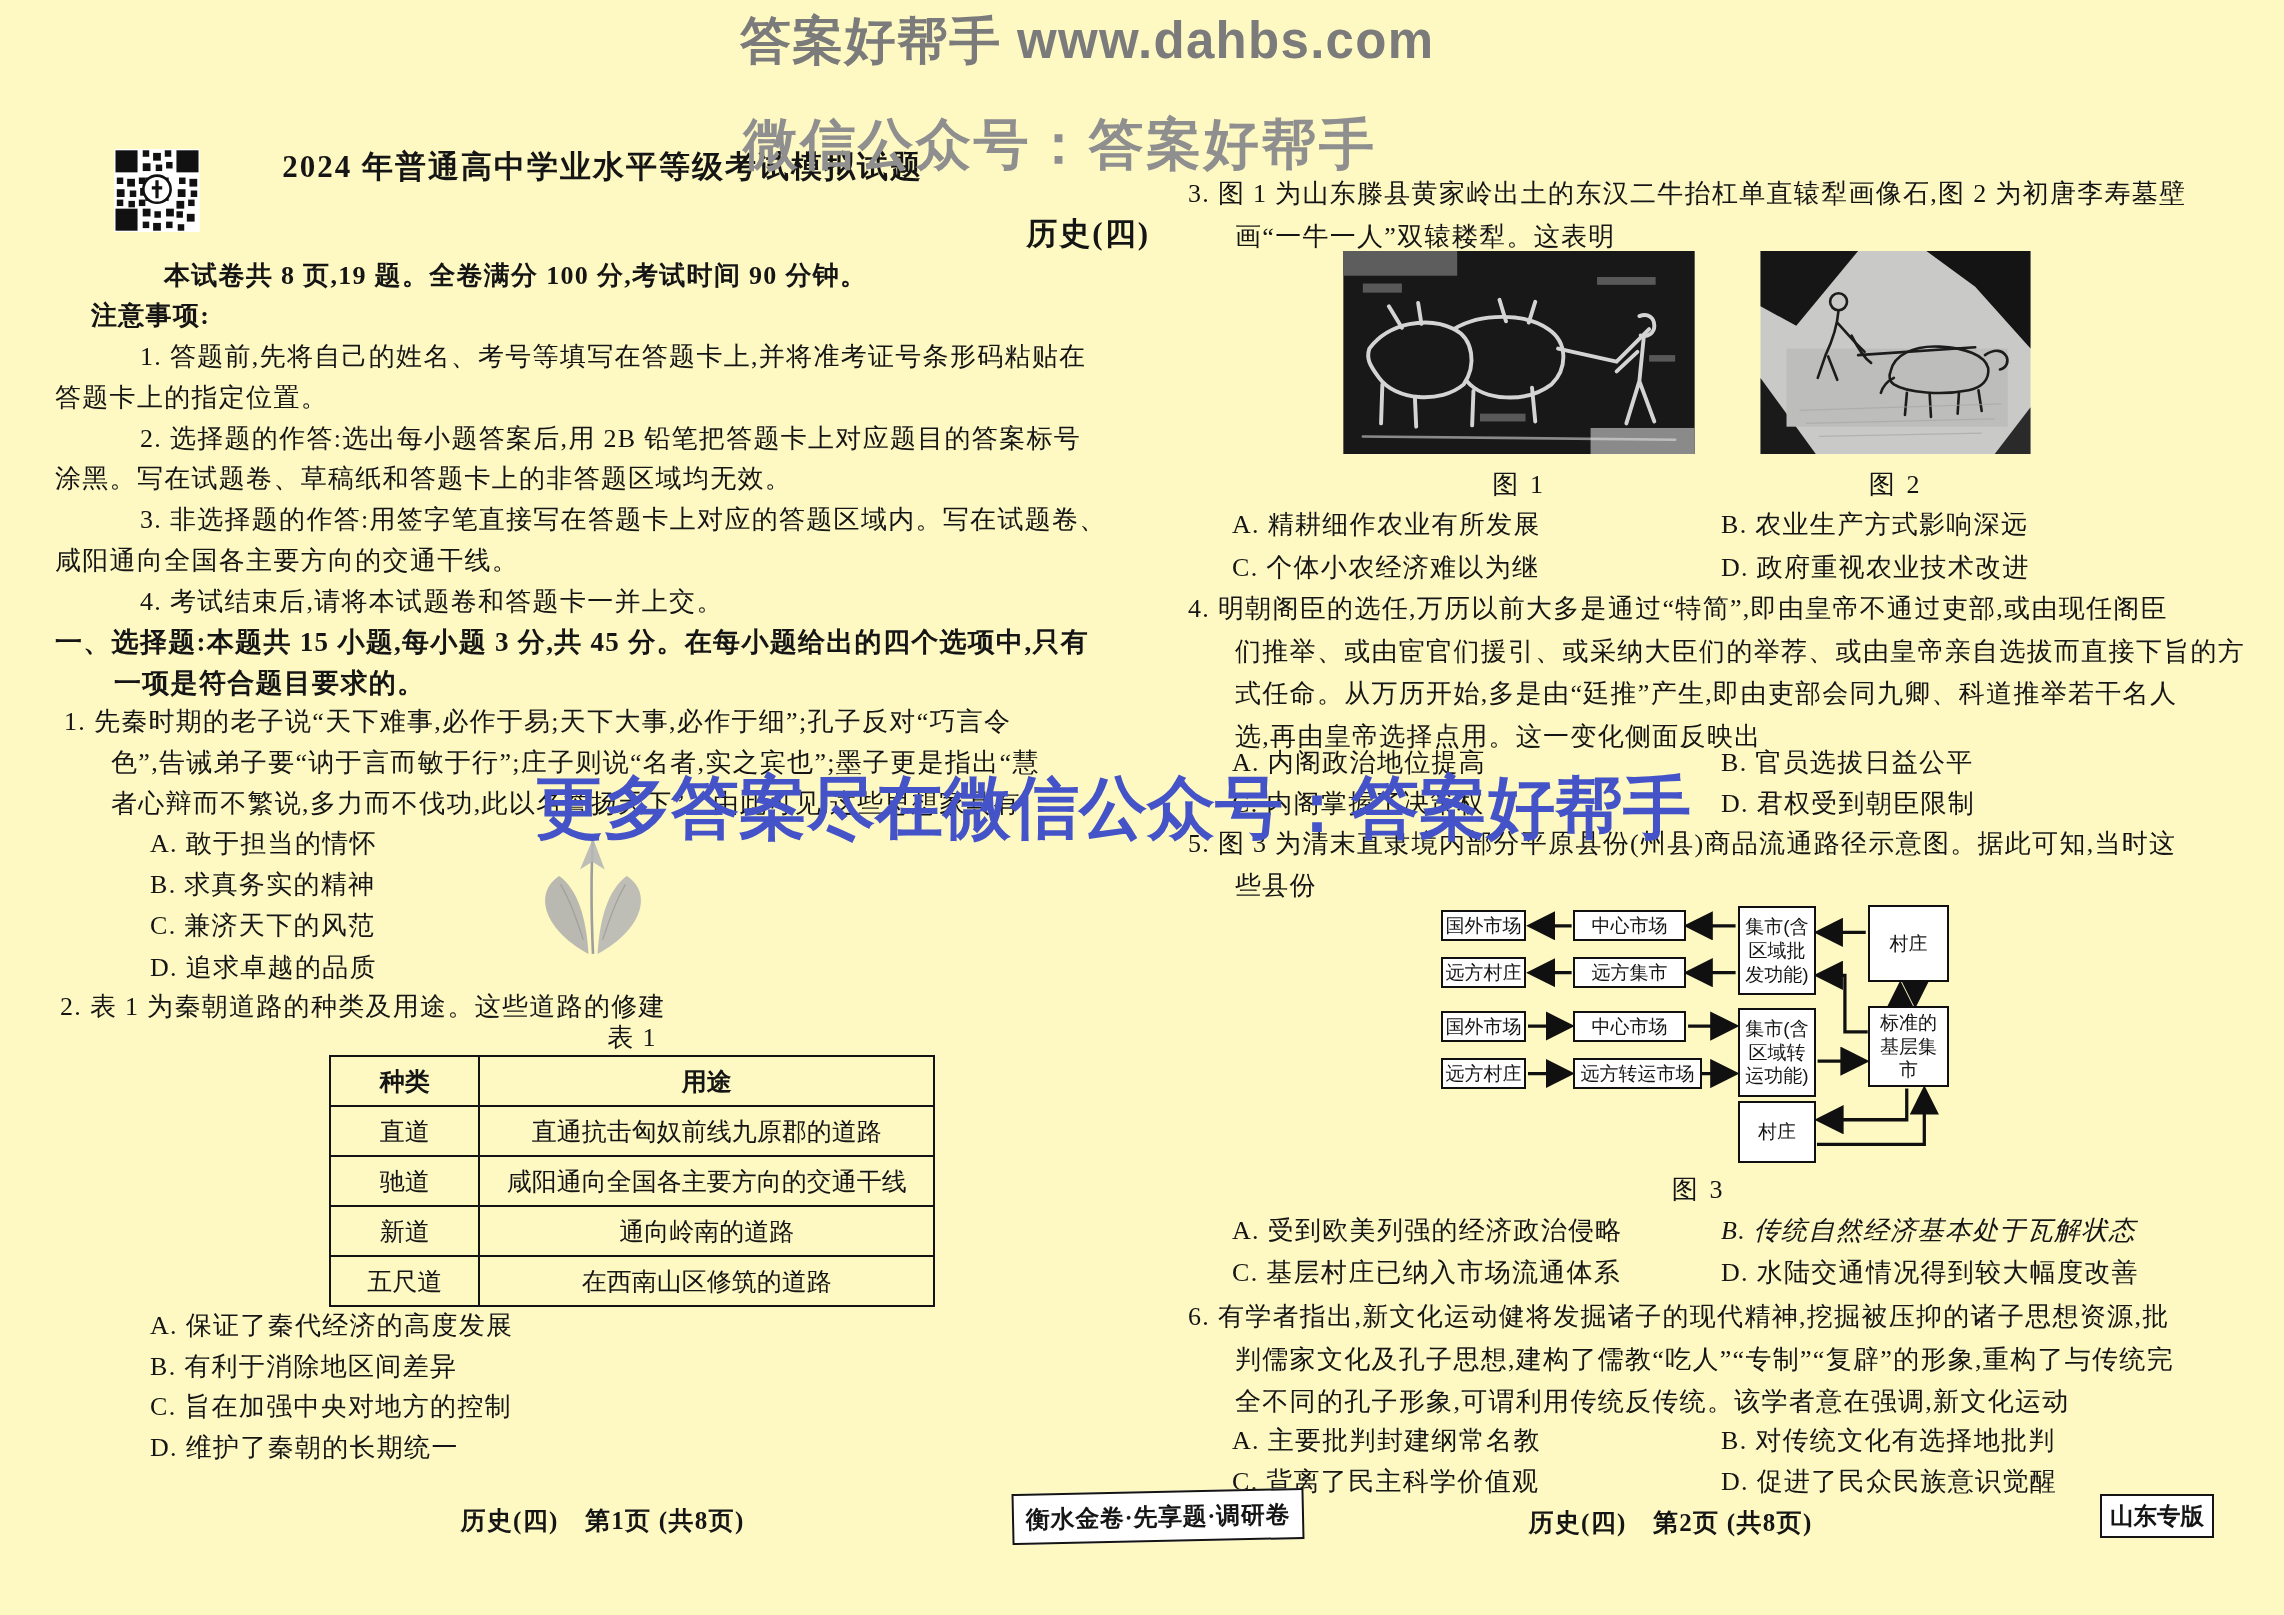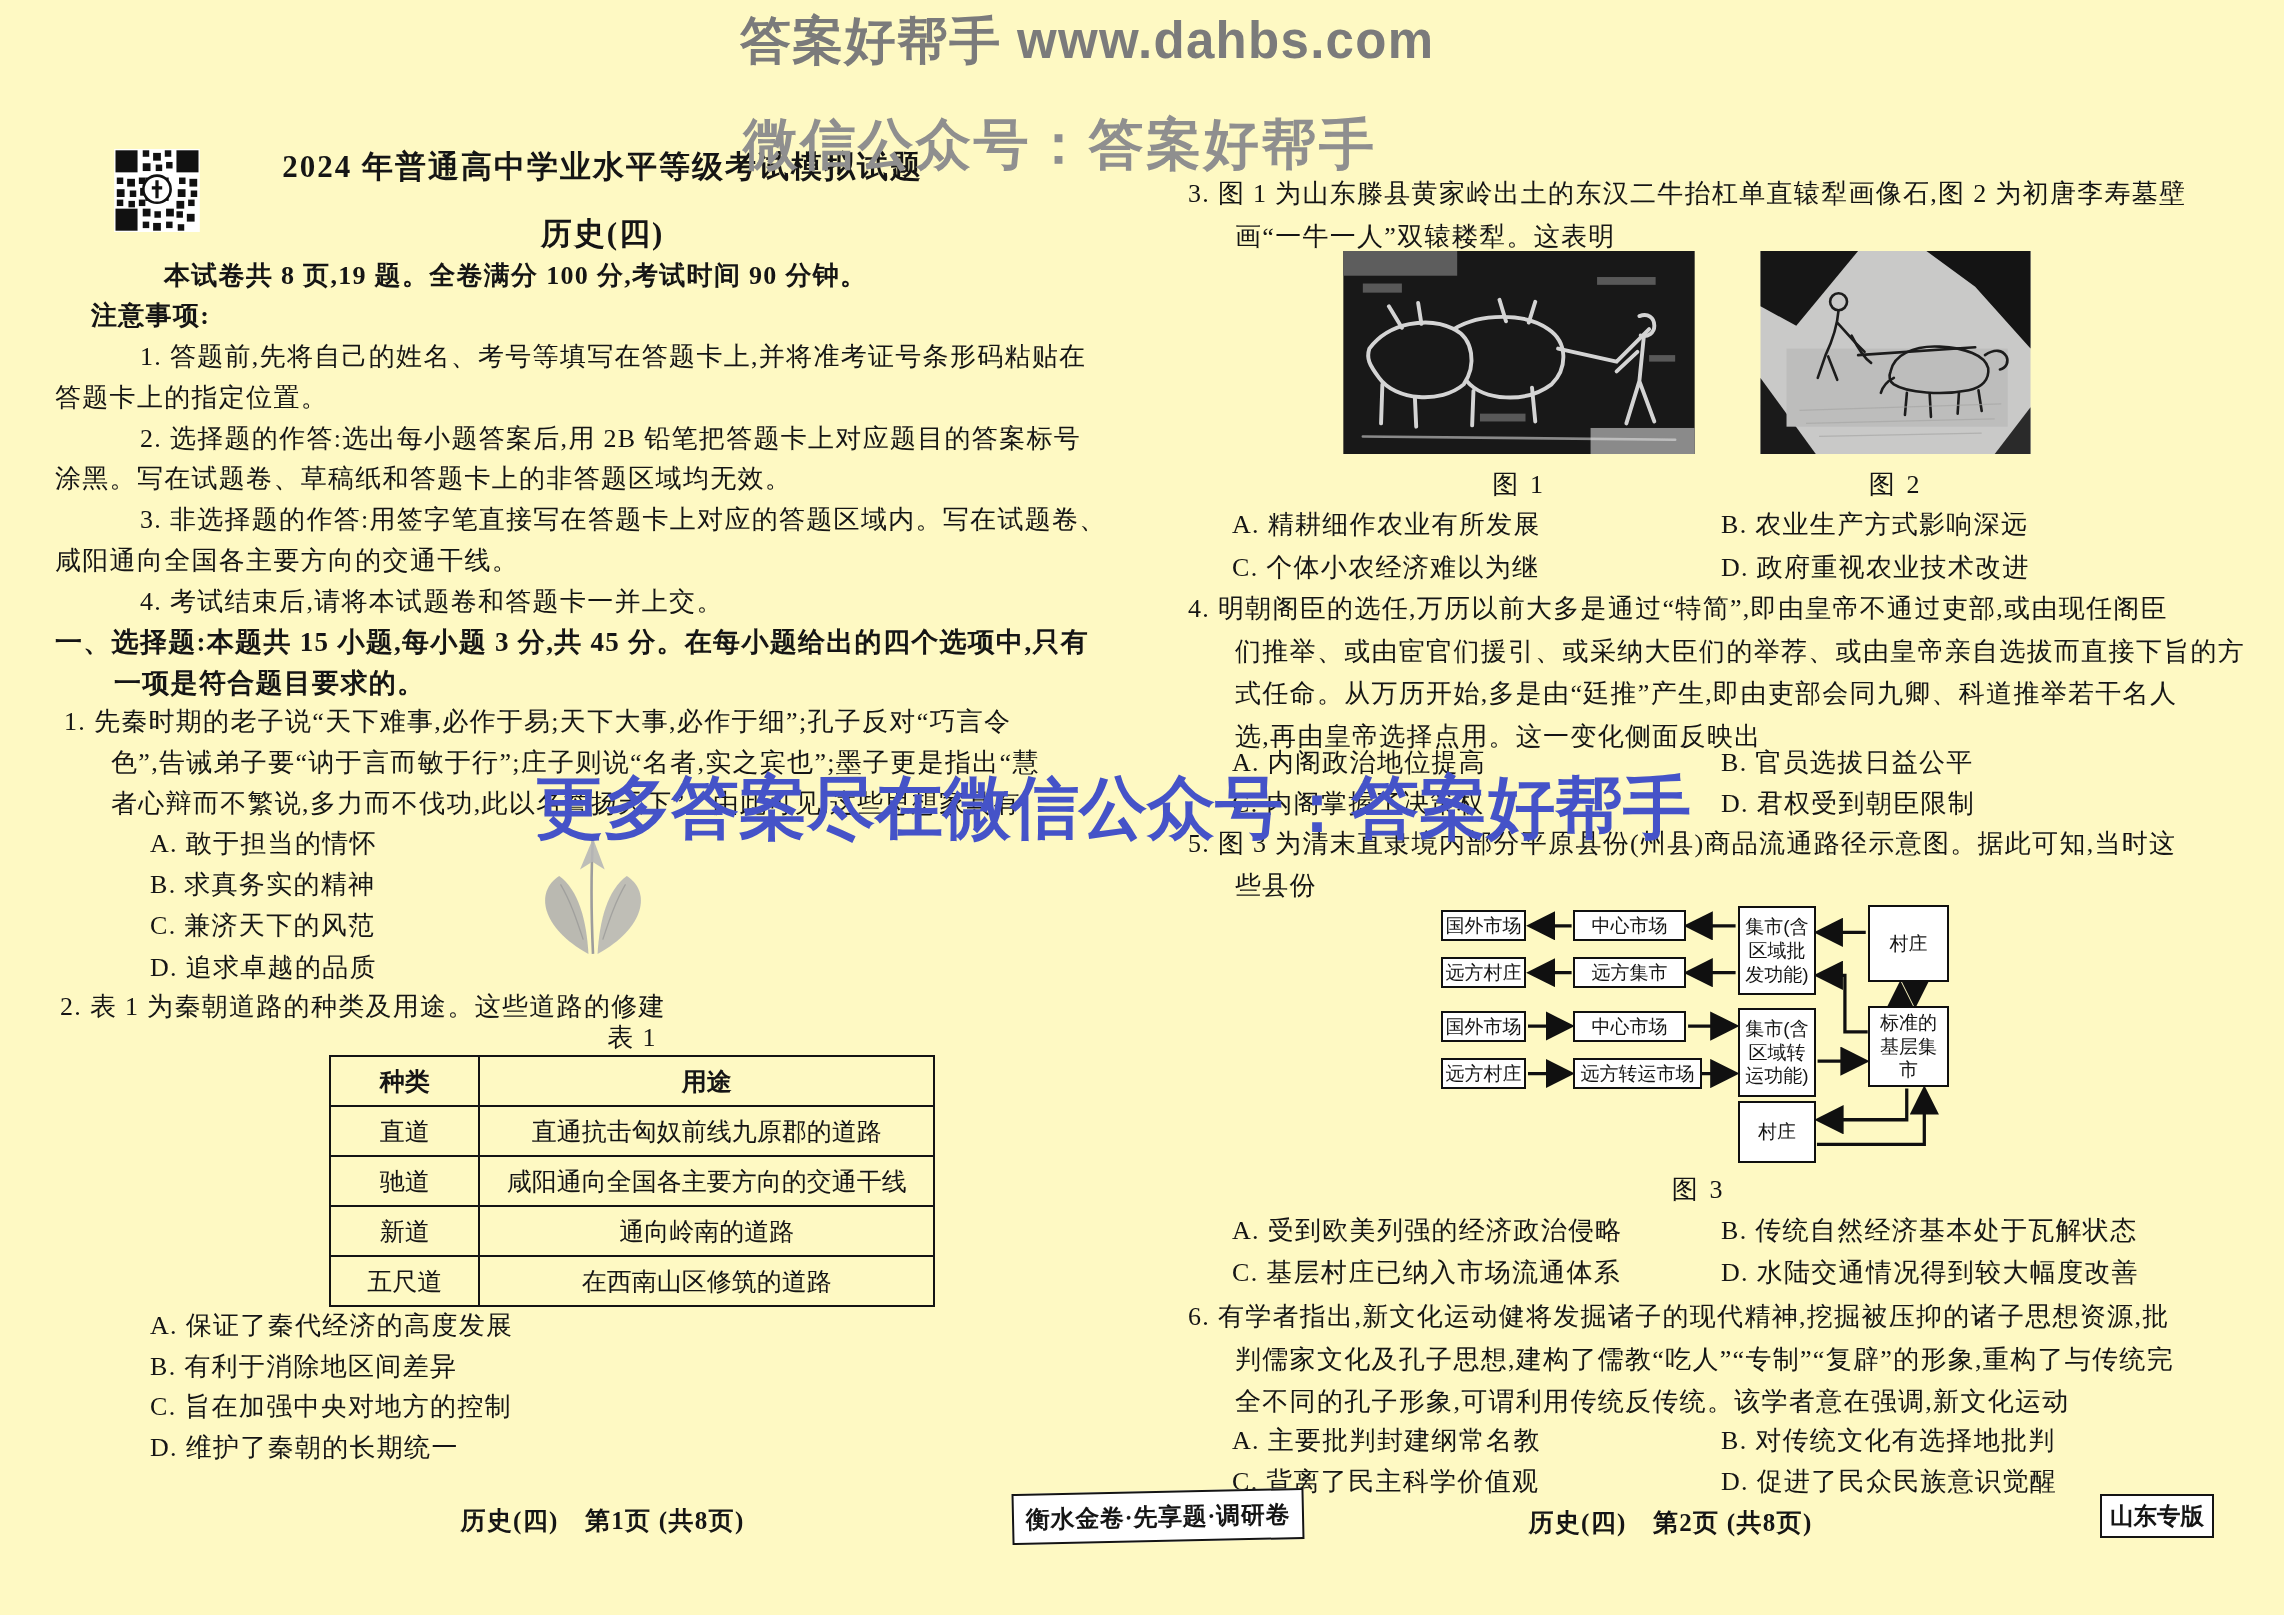--- a/index.html
+++ b/index.html
@@ -73,21 +73,21 @@
           <rect x="112" y="100" width="12" height="12"></rect>
           <rect x="98" y="116" width="10" height="10"></rect>
         <rect x="48" y="44" width="36" height="36"></rect>
       </g>
       <circle cx="66" cy="62" r="21" fill="#fff" stroke="#111" stroke-width="4"></circle>
       <path d="M66 48 L66 76 M58 60 L74 60" stroke="#111" stroke-width="5" fill="none"></path>
     </svg>
   </div>
 
   <div class="tl ttl ctr" style="left:55px;top:149px;width:1095px;">2024 年普通高中学业水平等级考试模拟试题</div>
-  <div class="tl ttl ctr" style="left:55px;top:216px;width:1095px;">历史(四)</div>
+  <div class="tl ttl ctr" style="left:55px;top:216px;width:1095px;text-align:right;">历史(四)</div>
   <div class="tl b" style="left:164px;top:261px;">本试卷共 8 页,19 题。全卷满分 100 分,考试时间 90 分钟。</div>
   <div class="tl b" style="left:91px;top:301px;">注意事项:</div>
 
   <div class="tl" style="left:140px;top:342px;">1. 答题前,先将自己的姓名、考号等填写在答题卡上,并将准考证号条形码粘贴在</div>
   <div class="tl" style="left:55px;top:383px;">答题卡上的指定位置。</div>
   <div class="tl" style="left:140px;top:424px;">2. 选择题的作答:选出每小题答案后,用 2B 铅笔把答题卡上对应题目的答案标号</div>
   <div class="tl" style="left:55px;top:464px;">涂黑。写在试题卷、草稿纸和答题卡上的非答题区域均无效。</div>
   <div class="tl" style="left:140px;top:505px;">3. 非选择题的作答:用签字笔直接写在答题卡上对应的答题区域内。写在试题卷、</div>
   <div class="tl" style="left:55px;top:546px;">咸阳通向全国各主要方向的交通干线。</div>
   <div class="tl" style="left:140px;top:587px;">4. 考试结束后,请将本试题卷和答题卡一并上交。</div>
@@ -255,21 +255,21 @@
     <div class="dbox" style="left:145px;top:106px;width:113px;height:31px;">中心市场</div>
     <div class="dbox" style="left:145px;top:153px;width:129px;height:31px;">远方转运市场</div>
     <div class="dbox" style="left:310px;top:103px;width:78px;height:89px;">集市(含区域转运功能)</div>
     <div class="dbox" style="left:440px;top:101px;width:81px;height:81px;">标准的基层集市</div>
     <div class="dbox" style="left:310px;top:196px;width:78px;height:62px;">村庄</div>
   </div>
 
   <div class="figcap ctr" style="left:1428px;top:1172px;width:541px;">图 3</div>
 
   <div class="tl" style="left:1232px;top:1216px;">A. 受到欧美列强的经济政治侵略</div>
-  <div class="tl" style="left:1721px;top:1216px;">B. 传统自然经济基本处于瓦解状态</div>
+  <div class="tl" style="left:1721px;top:1216px;font-style:italic;">B. 传统自然经济基本处于瓦解状态</div>
   <div class="tl" style="left:1232px;top:1258px;">C. 基层村庄已纳入市场流通体系</div>
   <div class="tl" style="left:1721px;top:1258px;">D. 水陆交通情况得到较大幅度改善</div>
 
   <div class="tl" style="left:1188px;top:1302px;">6. 有学者指出,新文化运动健将发掘诸子的现代精神,挖掘被压抑的诸子思想资源,批</div>
   <div class="tl" style="left:1235px;top:1345px;">判儒家文化及孔子思想,建构了儒教“吃人”“专制”“复辟”的形象,重构了与传统完</div>
   <div class="tl" style="left:1235px;top:1387px;">全不同的孔子形象,可谓利用传统反传统。该学者意在强调,新文化运动</div>
   <div class="tl" style="left:1232px;top:1426px;">A. 主要批判封建纲常名教</div>
   <div class="tl" style="left:1721px;top:1426px;">B. 对传统文化有选择地批判</div>
   <div class="tl" style="left:1232px;top:1467px;">C. 背离了民主科学价值观</div>
   <div class="tl" style="left:1721px;top:1467px;">D. 促进了民众民族意识觉醒</div>

